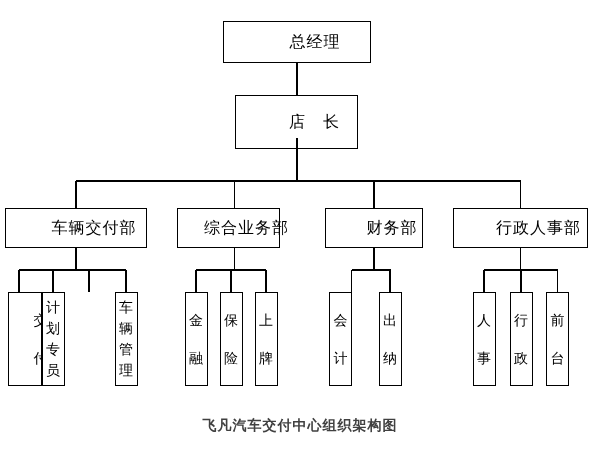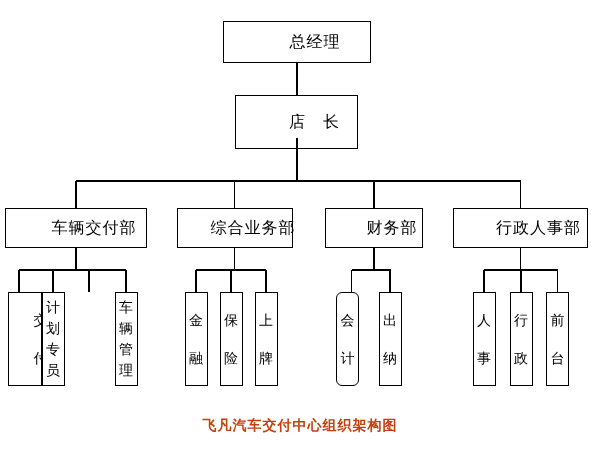--- a/index.html
+++ b/index.html
@@ -58,42 +58,42 @@
   }
   .caption {
     position: absolute;
     left: 0;
     top: 417px;
     width: 600px;
     text-align: center;
     font-size: 14px;
     font-weight: bold;
     letter-spacing: 1px;
-    color: #c2410c;
+    color: #404040;
   }
 </style>
 </head>
 <body>
 
 <div id="stage">
 
   <div class="node h-label" style="left:223px; top:21px; width:148px; height:42px;">总经理</div>
 
   <div class="node h-label" style="left:235px; top:95px; width:123px; height:54px;">店　长</div>
 
   <div class="vline" style="left:296.25px; top:63px; height:32px;"></div>
   <div class="vline" style="left:296.25px; top:138px; height:43px;"></div>
   <div class="hline" style="left:76px; top:180.25px; width:445px;"></div>
   <div class="vline" style="left:75.25px; top:181px; height:27px;"></div>
   <div class="vline" style="left:233.75px; top:181px; height:27px;"></div>
   <div class="vline" style="left:373.25px; top:181px; height:27px;"></div>
   <div class="vline" style="left:519.75px; top:181px; height:27px;"></div>
 
   <div class="node h-label" style="left:5px; top:208px; width:142px; height:40px;">车辆交付部</div>
-  <div class="node h-label" style="left:177px; top:208px; width:116px; height:40px;">综合业务部</div>
+  <div class="node h-label" style="left:177px; top:208px; width:103px; height:40px;">综合业务部</div>
   <div class="node h-label" style="left:325px; top:208px; width:98px; height:40px;">财务部</div>
   <div class="node h-label" style="left:453px; top:208px; width:135px; height:40px;">行政人事部</div>
 
   <div class="vline" style="left:75.25px; top:248px; height:22px;"></div>
   <div class="hline" style="left:19px; top:269.25px; width:107px;"></div>
   <div class="vline" style="left:18.25px; top:270px; height:22px;"></div>
   <div class="vline" style="left:52.25px; top:270px; height:22px;"></div>
   <div class="vline" style="left:88.25px; top:270px; height:22px;"></div>
   <div class="vline" style="left:125.25px; top:270px; height:22px;"></div>
 
@@ -127,21 +127,21 @@
   <div class="node v-node v2" style="left:184.5px; top:292px;">
     <div class="v-text">金融</div>
   </div>
   <div class="node v-node v2" style="left:219.5px; top:292px;">
     <div class="v-text">保险</div>
   </div>
   <div class="node v-node v2" style="left:254.5px; top:292px;">
     <div class="v-text">上牌</div>
   </div>
 
-  <div class="node v-node v2" style="left:336px; top:292px;border-radius:6px;">
+  <div class="node v-node v2" style="left:329px; top:292px;">
     <div class="v-text">会计</div>
   </div>
   <div class="node v-node v2" style="left:378.5px; top:292px;">
     <div class="v-text">出纳</div>
   </div>
 
   <div class="node v-node v2" style="left:472.5px; top:292px;">
     <div class="v-text">人事</div>
   </div>
   <div class="node v-node v2" style="left:509.5px; top:292px;">

